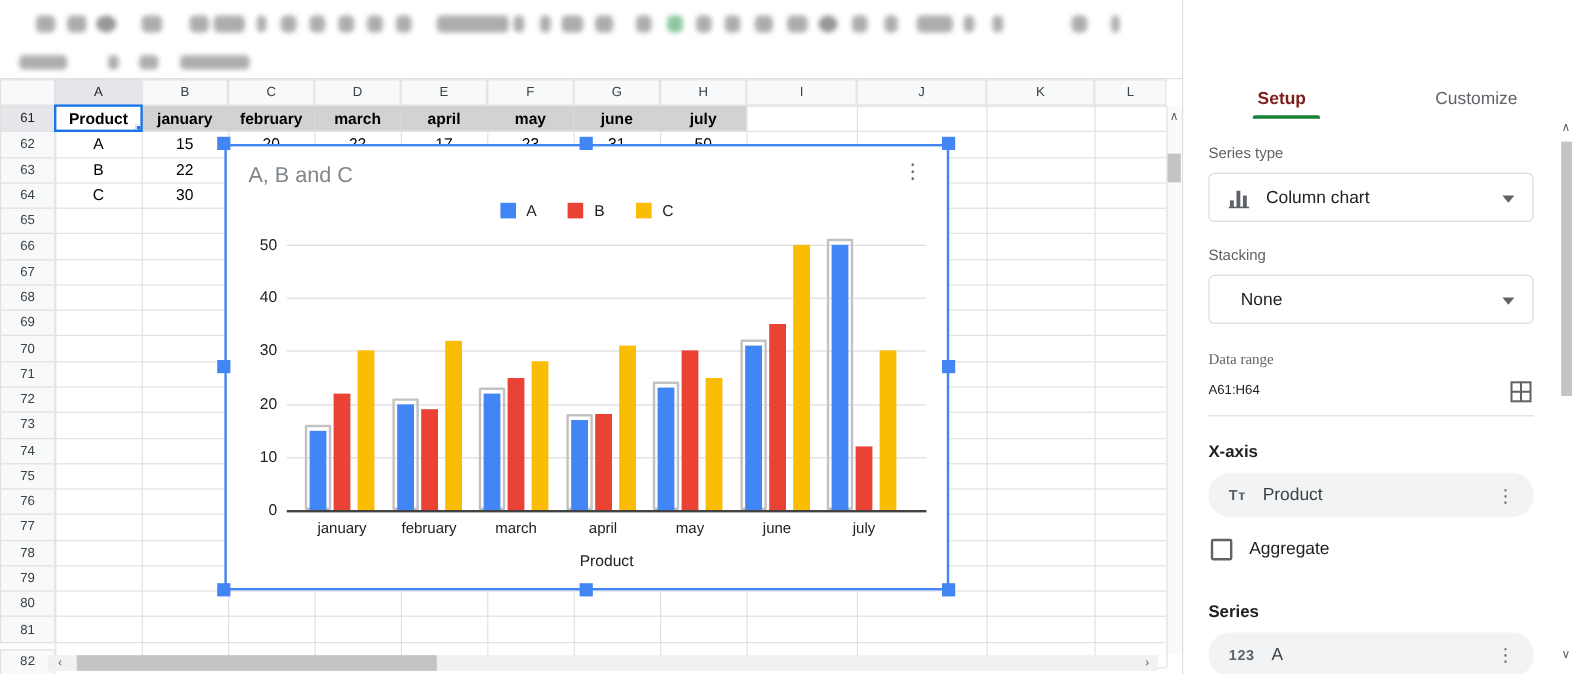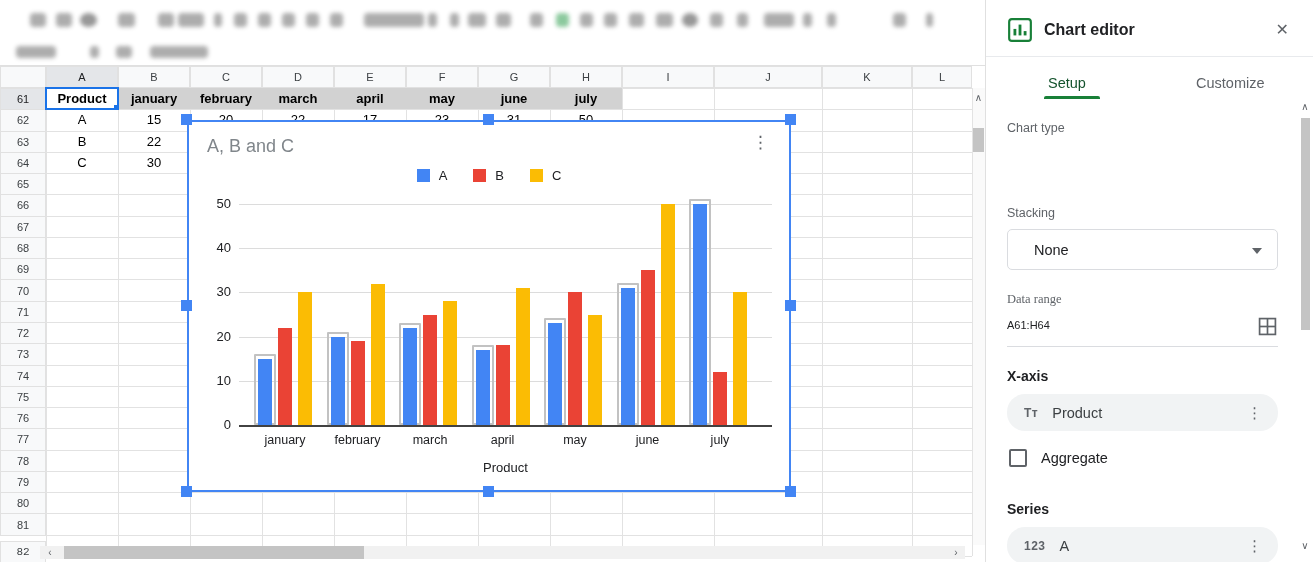--- a/index.html
+++ b/index.html
@@ -50,21 +50,21 @@
   .bar-selbox { position:absolute; border:2px solid #c2c2c2; border-radius:1px; background:transparent; }
   .xtick-label { position:absolute; width:80px; text-align:center; font-size:12.5px; color:#202124; }
   #chart-xlabel { position:absolute; text-align:center; font-size:13px; color:#202124; }
 
   
   #panel { position:absolute; left:985px; top:0; width:328px; height:562px; background:#fff; border-left:1px solid #e0e0e0; z-index:10; }
   #panel-header { position:absolute; left:0; top:0; width:100%; height:57px; border-bottom:1px solid #e8eaed; }
   #panel-title { position:absolute; left:58px; top:21px; font-size:16px; font-weight:bold; color:#202124; }
   #panel-close { position:absolute; right:24px; top:20px; font-size:16px; color:#5f6368; cursor:pointer; }
   .tab { position:absolute; top:75px; font-size:14.5px; cursor:pointer; }
-  #tab-setup { left:62px; color:#14532d; font-weight:normal; }
+  #tab-setup { left:62px; color:#7f1d1d; font-weight:bold; }
   #tab-customize { left:210px; color:#5f6368; }
   #tab-underline { position:absolute; left:58px; top:96px; width:56px; height:3px; background:#188038; border-radius:2px 2px 0 0; }
   .sec-label { position:absolute; left:21px; font-size:12.5px; color:#5f6368; }
   .sec-header { position:absolute; left:21px; font-size:14px; font-weight:bold; color:#202124; }
   .selectbox { position:absolute; left:21px; width:271px; height:41px; border:1px solid #dadce0; border-radius:5px; background:#fff; display:flex; align-items:center; cursor:pointer; }
   .selectbox .sel-text { font-size:14.5px; color:#202124; }
   .caret { position:absolute; right:15px; top:50%; margin-top:-2px; width:0; height:0; border-left:5px solid transparent; border-right:5px solid transparent; border-top:6px solid #5f6368; }
   .pill { position:absolute; left:21px; width:271px; height:37px; background:#f1f3f4; border-radius:18px; display:flex; align-items:center; cursor:pointer; }
   .pill .pill-icon { margin-left:17px; font-size:12px; font-weight:bold; color:#5f6368; letter-spacing:0.5px; }
   .pill .pill-text { margin-left:14px; font-size:14.5px; color:#3c4043; }
@@ -287,36 +287,36 @@
         <div class="bar-selbox" style="left: 500px; top: 77px; width: 22px; height: 226px;"></div>
         <div class="bar" style="left: 504px; top: 82px; width: 14px; height: 221px; background: rgb(66, 133, 244);"></div>
         <div class="bar" style="left: 524px; top: 249.96px; width: 14px; height: 53.04px; background: rgb(234, 67, 53);"></div>
         <div class="bar" style="left: 544px; top: 170.4px; width: 14px; height: 132.6px; background: rgb(251, 188, 4);"></div>
         <div class="xtick-label" style="left: 491px; top: 311px;">july</div>
       </div>
     <div id="chart-xlabel" style="left:50px; top:338px; width:533px;">Product</div>
   </div>
 
   <div id="panel">
-    <div id="panel-header">
-      <svg class="abs" style="left:21px; top:17px;" width="26" height="26" viewBox="0 0 24 24">
-        <rect x="2" y="2" width="20" height="20" rx="2.5" fill="none" stroke="#188038" stroke-width="2"></rect>
-        <rect x="6" y="11" width="2.6" height="6" fill="#188038"></rect>
-        <rect x="10.7" y="7" width="2.6" height="10" fill="#188038"></rect>
-        <rect x="15.4" y="13" width="2.6" height="4" fill="#188038"></rect>
-      </svg>
-      <div id="panel-title">Chart editor</div>
-      <div id="panel-close">✕</div>
-    </div>
 
     <div class="tab" id="tab-setup">Setup</div>
     <div class="tab" id="tab-customize">Customize</div>
     <div id="tab-underline"></div>
 
-    <div class="sec-label" style="top:121px;">Chart type</div>
+    <div class="sec-label" style="top:121px;">Series type</div>
+    <div class="selectbox" style="top:144px;">
+      <svg style="margin-left:15px;" width="20" height="18" viewBox="0 0 20 18">
+        <rect x="2" y="11" width="3.2" height="6" fill="#5f6368"></rect>
+        <rect x="7.4" y="3" width="3.2" height="14" fill="#5f6368"></rect>
+        <rect x="12.8" y="7" width="3.2" height="10" fill="#5f6368"></rect>
+        <rect x="1" y="16.2" width="17" height="1.4" fill="#5f6368"></rect>
+      </svg>
+      <span class="sel-text" style="margin-left:12px;">Column chart</span>
+      <span class="caret"></span>
+    </div>
 
     <div class="sec-label" style="top:206px;">Stacking</div>
     <div class="selectbox" style="top:229px;">
       <span class="sel-text" style="margin-left:26px;">None</span>
       <span class="caret"></span>
     </div>
 
     <div class="sec-label" style="top:292px;font-family:Liberation Serif, serif;">Data range</div>
     <div id="range-value">A61:H64</div>
     <svg id="range-grid-icon" width="19" height="19" viewBox="0 0 18 18">

